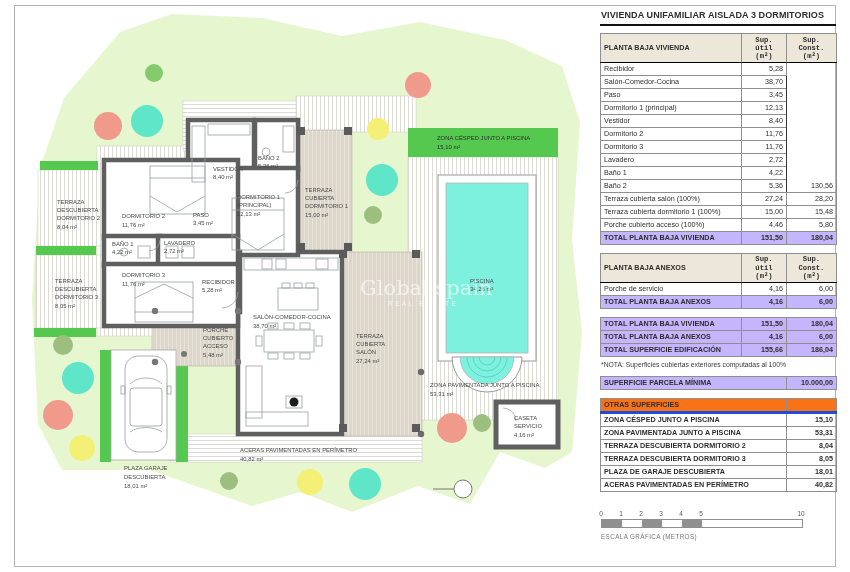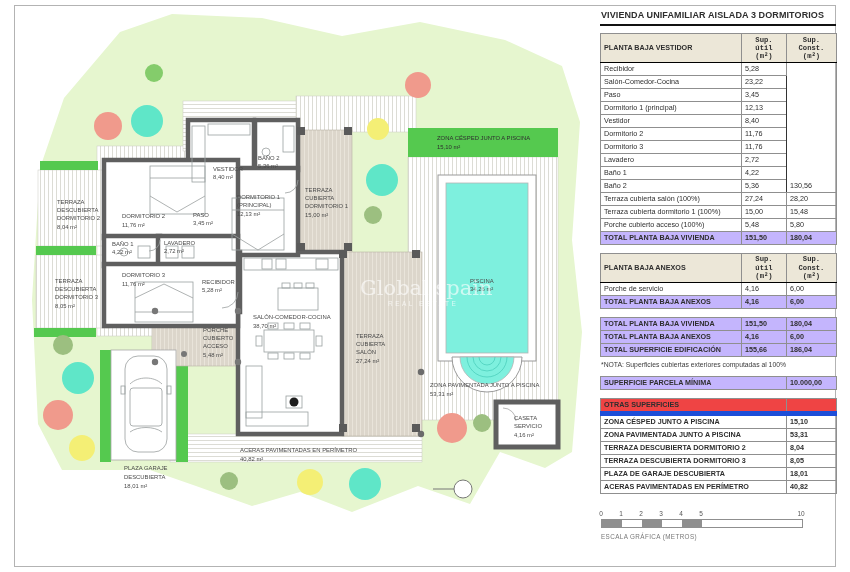--- a/index.html
+++ b/index.html
@@ -10,26 +10,26 @@
 
   
   .panel{position:absolute;left:600px;top:8px;width:236px;color:#2e2e2e;}
   .title{font-size:9px;font-weight:bold;letter-spacing:.1px;padding:2px 0 4px 1px;
          border-bottom:2px solid #111;margin-bottom:7px;white-space:nowrap;}
   table.t{border-collapse:collapse;width:236px;table-layout:fixed;
           font-size:7.2px;line-height:1.25;border:1.6px solid #000;margin-bottom:8px;}
   table.t th,table.t td{border:1px solid #8f8f8f;padding:1.5px 3px;overflow:hidden;white-space:nowrap;}
   table.t thead th{background:#ece7d8;border-bottom:1.8px solid #000;font-weight:bold;text-align:left;}
   table.t thead th.num{text-align:center;white-space:normal;line-height:1.15;font-family:Liberation Mono, monospace;}
-  table.t td.num{border-left:1.3px solid #333;}
+  table.t td.num{text-align:right;border-left:1.3px solid #333;}
   table.t td.vb{vertical-align:bottom;}
   table.t tr.b td{font-weight:bold;}
   table.t tr.bg-beige td{background:#c4b5fd;}
   table.t tr.bg-blue td{background:#c4b5fd;}
-  table.t.plain thead th{background:#ef4444;border-bottom:5px solid #1d4ed8;}
+  table.t.plain thead th{background:#f97316;border-bottom:3px solid #1d4ed8;}
   .nota{font-size:6.8px;color:#3c3c3c;margin:-4px 0 8px 1px;white-space:nowrap;}
   
   .scalebar{position:absolute;left:601px;top:510px;width:210px;}
   .ticks{position:relative;height:9px;font-size:6.5px;color:#555;}
   .ticks span{position:absolute;transform:translateX(-50%);}
   .bar{position:relative;height:7px;width:200px;border:1px solid #8f8f8f;background:#fff;}
   .bar i{position:absolute;top:0;bottom:0;background:#8f8f8f;}
   .slabel{margin-top:5px;font-size:6.3px;color:#777;letter-spacing:.4px;}
 
   
@@ -259,34 +259,34 @@
     <div class="title">VIVIENDA UNIFAMILIAR AISLADA 3 DORMITORIOS</div>
 
     <table class="t">
       <colgroup>
           <col style="width:141px">
           <col style="width:45px">
           <col style="width:50px">
         </colgroup>
       <thead>
           <tr>
-        <th class="lbl">PLANTA BAJA VESTIDOR</th>
+        <th class="lbl">PLANTA BAJA VIVIENDA</th>
         <th class="num">Sup. útil (m²)</th>
         <th class="num">Sup. Const. (m²)</th>
       </tr>
         </thead>
       <tbody>
           <tr>
             <td class="lbl">Recibidor</td>
             <td class="num">5,28</td>
             <td class="num vb" rowspan="10">130,56</td>
           </tr>
           <tr>
             <td class="lbl">Salón-Comedor-Cocina</td>
-            <td class="num">23,22</td>
+            <td class="num">38,70</td>
           </tr>
           <tr>
             <td class="lbl">Paso</td>
             <td class="num">3,45</td>
           </tr>
           <tr>
             <td class="lbl">Dormitorio 1 (principal)</td>
             <td class="num">12,13</td>
           </tr>
           <tr>
@@ -318,21 +318,21 @@
             <td class="num">27,24</td>
             <td class="num">28,20</td>
           </tr>
           <tr>
             <td class="lbl">Terraza cubierta dormitorio 1 (100%)</td>
             <td class="num">15,00</td>
             <td class="num">15,48</td>
           </tr>
           <tr>
             <td class="lbl">Porche cubierto acceso (100%)</td>
-            <td class="num">5,48</td>
+            <td class="num">4,46</td>
             <td class="num">5,80</td>
           </tr>
           <tr class="b bg-beige">
             <td class="lbl">TOTAL PLANTA BAJA VIVIENDA</td>
             <td class="num">151,50</td>
             <td class="num">180,04</td>
           </tr>
         </tbody>
     </table>
 

